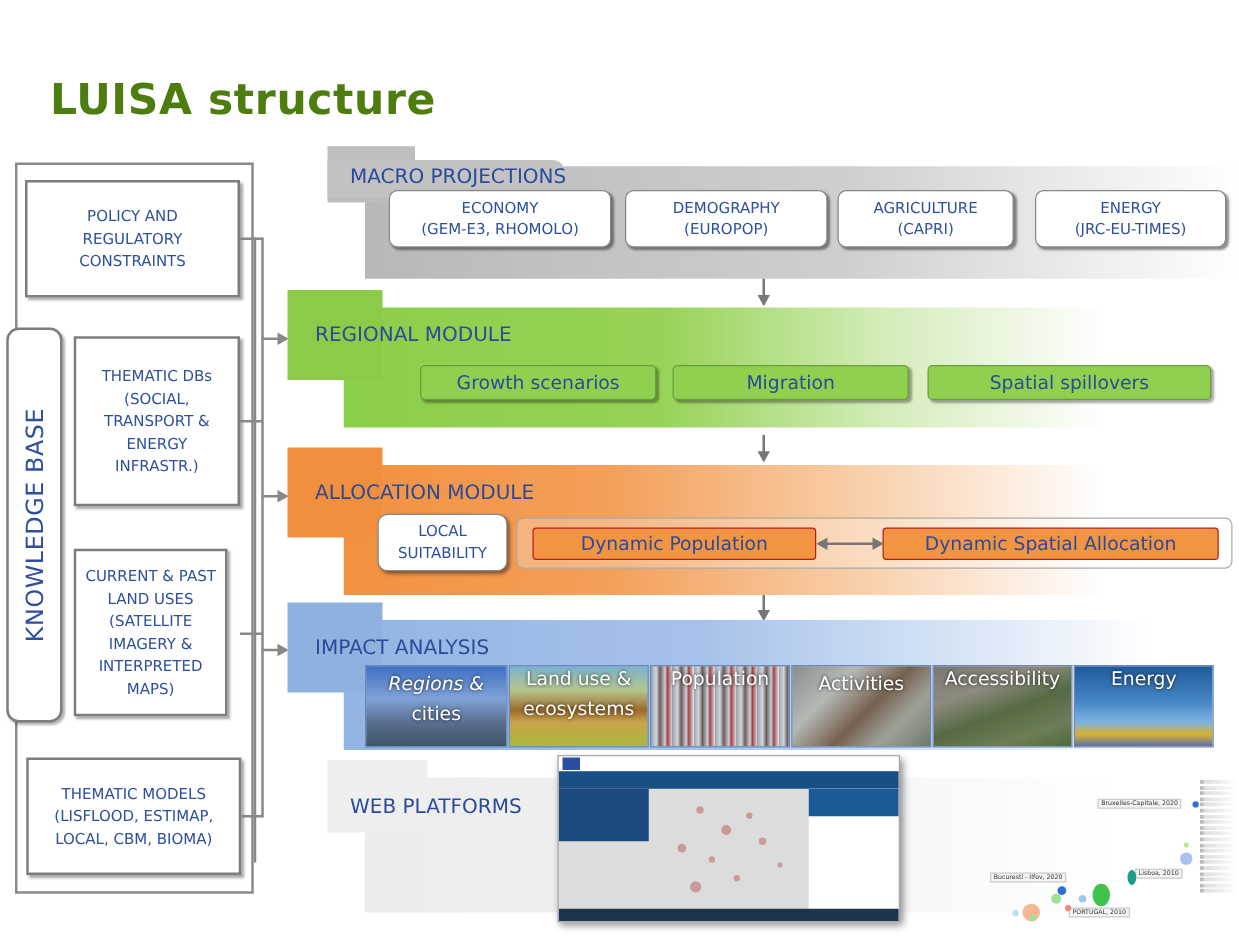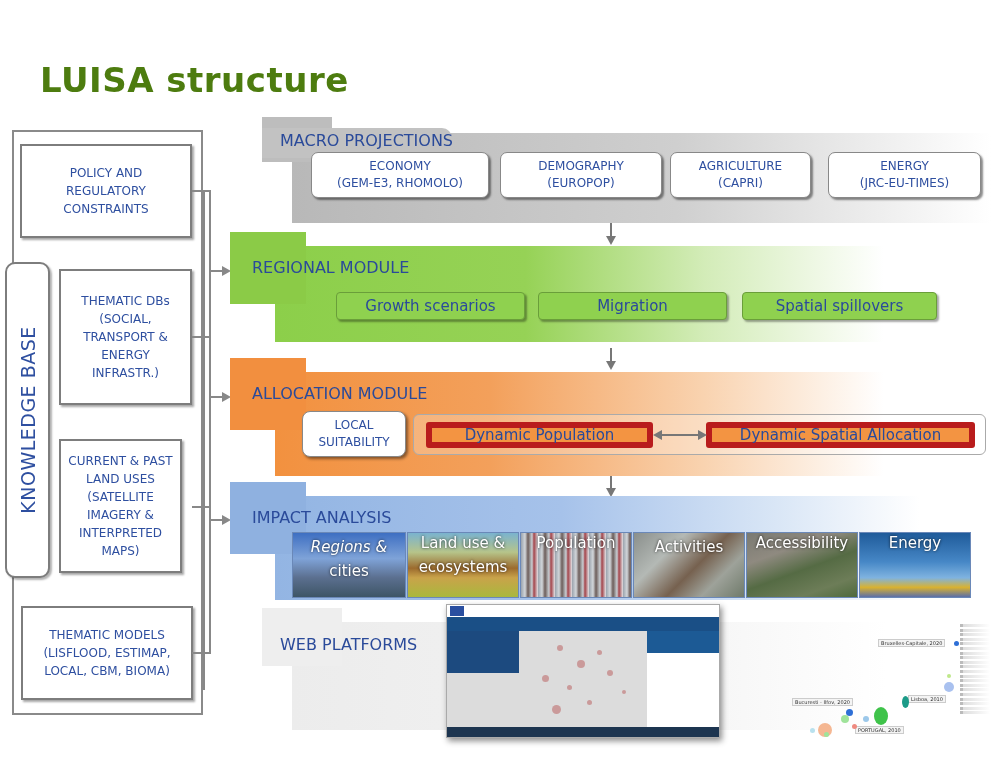--- a/index.html
+++ b/index.html
@@ -28,21 +28,21 @@
   .macro-box { position: absolute; top: 152px; height: 46px; background: #fff; border: 1px solid #888; border-radius: 7px; box-shadow: 2px 2px 2px rgba(0,0,0,0.45); display: flex; flex-direction: column; align-items: center; justify-content: center; font-size: 12px; line-height: 17px; color: #2e4fa0; text-align: center; }
 
   .reg-bar { left: 275px; top: 246px; width: 716px; height: 96px; background: linear-gradient(to right, #8ccf4a 0%, #96d256 35%, #d3ecb8 60%, #ffffff 85%); }
   .reg-bubble { left: 230px; top: 232px; width: 76px; height: 72px; background: #8bcb47; }
   .green-box { position: absolute; top: 292px; height: 28px; background: #8fd14f; border: 1px solid #6a9e3a; border-radius: 4px; box-shadow: 2px 2px 2px rgba(0,0,0,0.35); display: flex; align-items: center; justify-content: center; font-size: 15px; color: #2a4a9a; }
 
   .alloc-bar { left: 275px; top: 372px; width: 716px; height: 104px; background: linear-gradient(to right, #f2913f 0%, #f3a05b 30%, #f9d3b0 60%, #ffffff 85%); }
   .alloc-bubble { left: 230px; top: 358px; width: 76px; height: 72px; background: #f28f3f; }
   .local-box { position: absolute; left: 302px; top: 411px; width: 104px; height: 46px; background: #fff; border: 1px solid #888; border-radius: 8px; box-shadow: 2px 2px 3px rgba(0,0,0,0.45); display: flex; flex-direction: column; align-items: center; justify-content: center; font-size: 12px; line-height: 17px; color: #2e4fa0; text-align: center; }
   .dyn-group { position: absolute; left: 413px; top: 414px; width: 573px; height: 41px; border: 1px solid #aaa; border-radius: 6px; background: rgba(255,255,255,0.25); }
-  .orange-box { position: absolute; top: 422px; height: 26px; background: #f39442; border: 6px solid #b91c1c; border-radius: 3px; display: flex; align-items: center; justify-content: center; font-size: 15px; color: #2a4a9a; }
+  .orange-box { position: absolute; top: 422px; height: 26px; background: #f39442; border: 1px solid #b91c1c; border-radius: 3px; display: flex; align-items: center; justify-content: center; font-size: 15px; color: #2a4a9a; }
 
   .impact-bar { left: 275px; top: 496px; width: 716px; height: 104px; background: linear-gradient(to right, #93b5e3 0%, #a6c2ea 40%, #d9e6f6 70%, #ffffff 90%); }
   .impact-bubble { left: 230px; top: 482px; width: 76px; height: 72px; background: #8fb1e0; }
   .tile { position: absolute; top: 532px; height: 66px; overflow: hidden; border: 1px solid #6a88b8; }
   .tile span { position: absolute; left: 0; right: 0; text-align: center; color: #fff; font-size: 15px; text-shadow: 0 0 3px rgba(0,0,0,0.8); line-height: 20px; }
 
   .web-bar { left: 292px; top: 622px; width: 699px; height: 108px; background: linear-gradient(to right, #ececec 0%, #f3f3f3 50%, #ffffff 85%); }
   .web-bubble { left: 262px; top: 608px; width: 80px; height: 58px; background: #eeeeee; }
 
   
@@ -145,21 +145,21 @@
 
 <div class="connector" style="left:610px;top:223px;width:2px;height:14px;background:#777;"></div>
 <div class="arrow-d" style="left:606px;top:236px;"></div>
 
 <div class="band bar reg-bar"></div>
 <div class="band bubble reg-bubble"></div>
 <div class="band label" style="left:252px;top:258px;">REGIONAL MODULE</div>
 
 <div class="green-box" style="left:336px;width:189px;">Growth scenarios</div>
 <div class="green-box" style="left:538px;width:189px;">Migration</div>
-<div class="green-box" style="left:742px;width:195px;">Spatial spillovers</div>
+<div class="green-box" style="left:742px;width:227px;">Spatial spillovers</div>
 
 <div class="connector" style="left:610px;top:348px;width:2px;height:14px;background:#777;"></div>
 <div class="arrow-d" style="left:606px;top:361px;"></div>
 
 <div class="band bar alloc-bar"></div>
 <div class="band bubble alloc-bubble"></div>
 <div class="band label" style="left:252px;top:384px;">ALLOCATION MODULE</div>
 
 <div class="local-box">
   <div>LOCAL</div>

